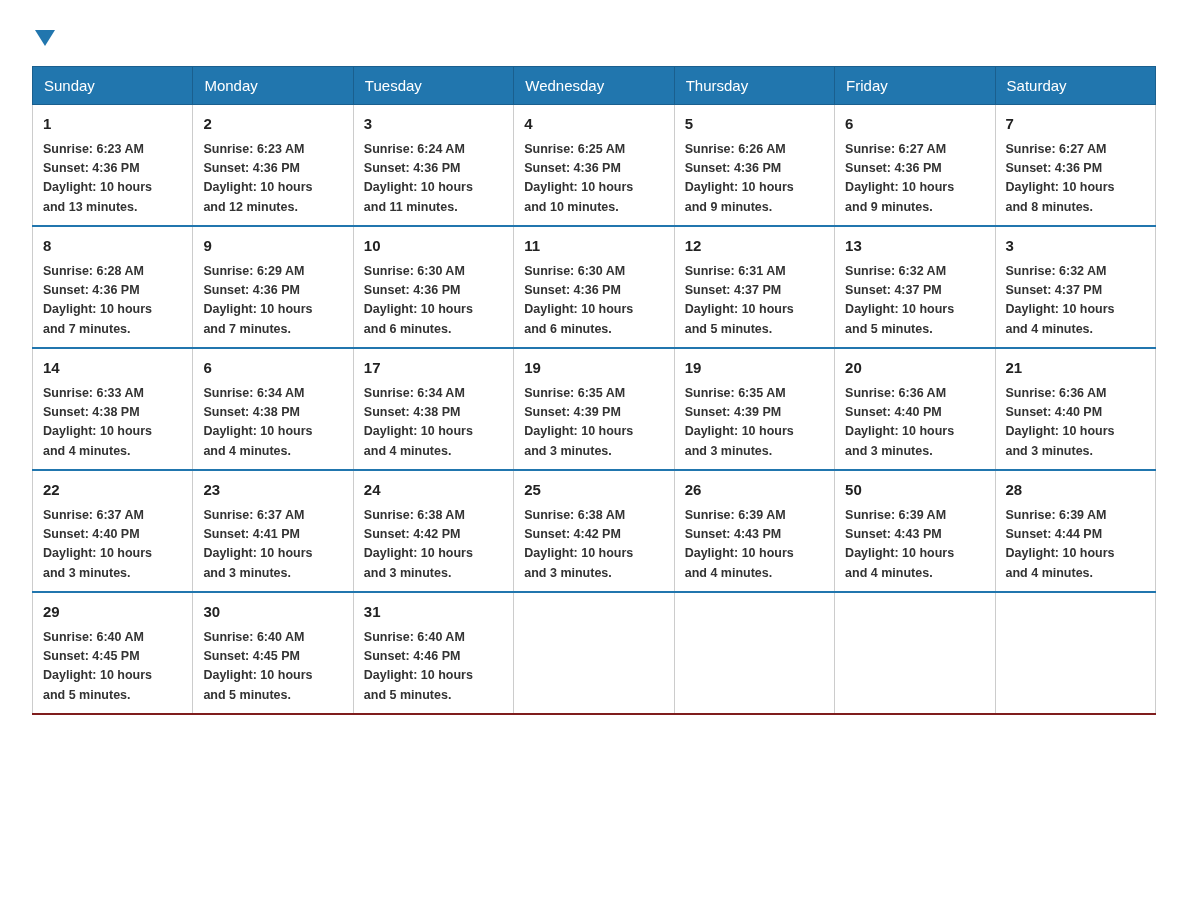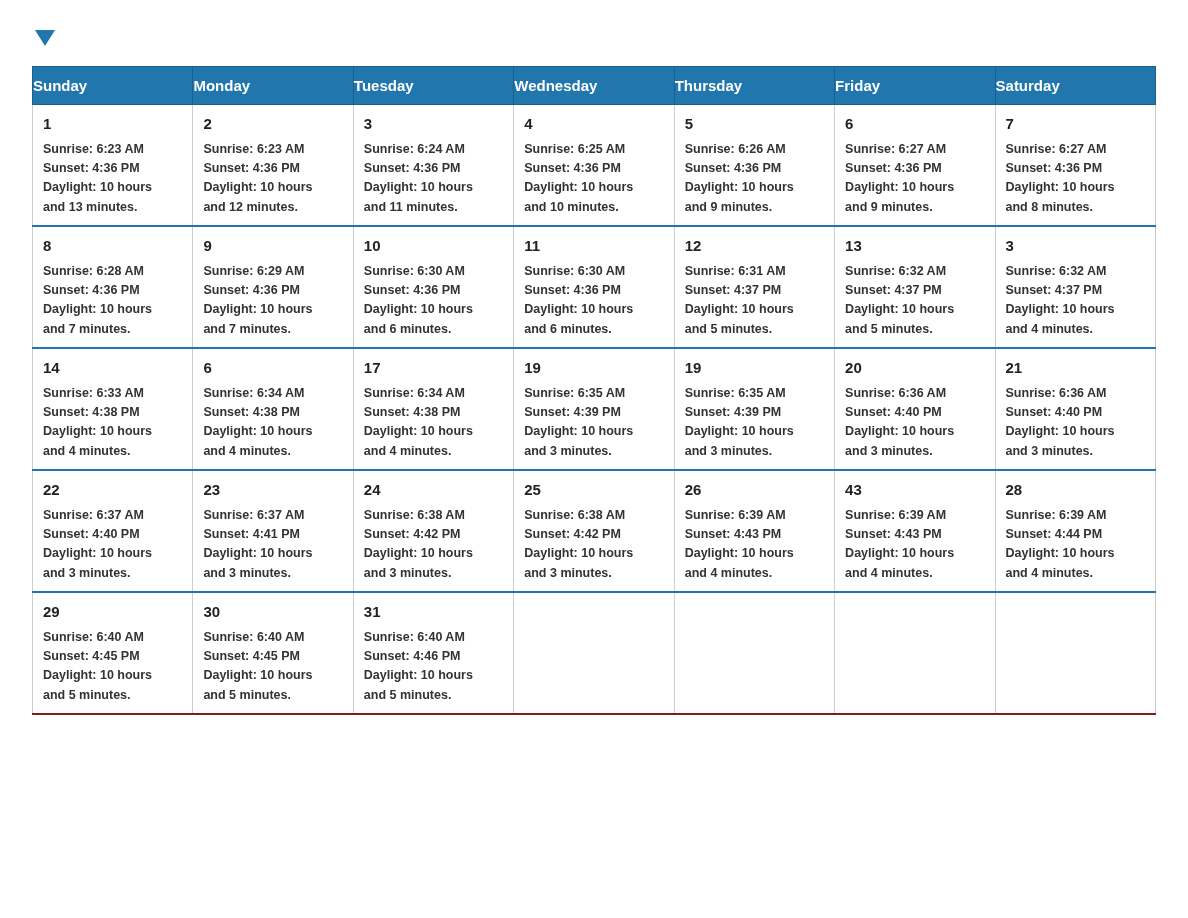--- a/index.html
+++ b/index.html
@@ -49,22 +49,22 @@
       width: 100%;
       border-collapse: collapse;
       table-layout: fixed;
     }
     thead tr {
       background-color: #2176ae;
     }
     thead th {
       color: #ffffff;
       font-size: 15px;
-      font-weight: bold;
-      padding: 10px 0;
+      font-weight: normal;
+      padding: 10px 11px;
       text-align: left;
       border: 1px solid #1a5f8e;
     }
     tbody tr {
       border-bottom: 2px solid #2176ae;
     }
     tbody td {
       vertical-align: top;
       padding: 8px 10px;
       border-right: 1px solid #ccc;
@@ -234,21 +234,21 @@
       </td>
         <td>
         <span class="day-number">25</span>
         <span class="day-info">Sunrise: 6:38 AM<br>Sunset: 4:42 PM<br>Daylight: 10 hours<br>and 3 minutes.</span>
       </td>
         <td>
         <span class="day-number">26</span>
         <span class="day-info">Sunrise: 6:39 AM<br>Sunset: 4:43 PM<br>Daylight: 10 hours<br>and 4 minutes.</span>
       </td>
         <td>
-        <span class="day-number">43</span>
+        <span class="day-number">50</span>
         <span class="day-info">Sunrise: 6:39 AM<br>Sunset: 4:43 PM<br>Daylight: 10 hours<br>and 4 minutes.</span>
       </td>
         <td>
         <span class="day-number">28</span>
         <span class="day-info">Sunrise: 6:39 AM<br>Sunset: 4:44 PM<br>Daylight: 10 hours<br>and 4 minutes.</span>
       </td>
       </tr>
       <tr>
         <td>
         <span class="day-number">29</span>

